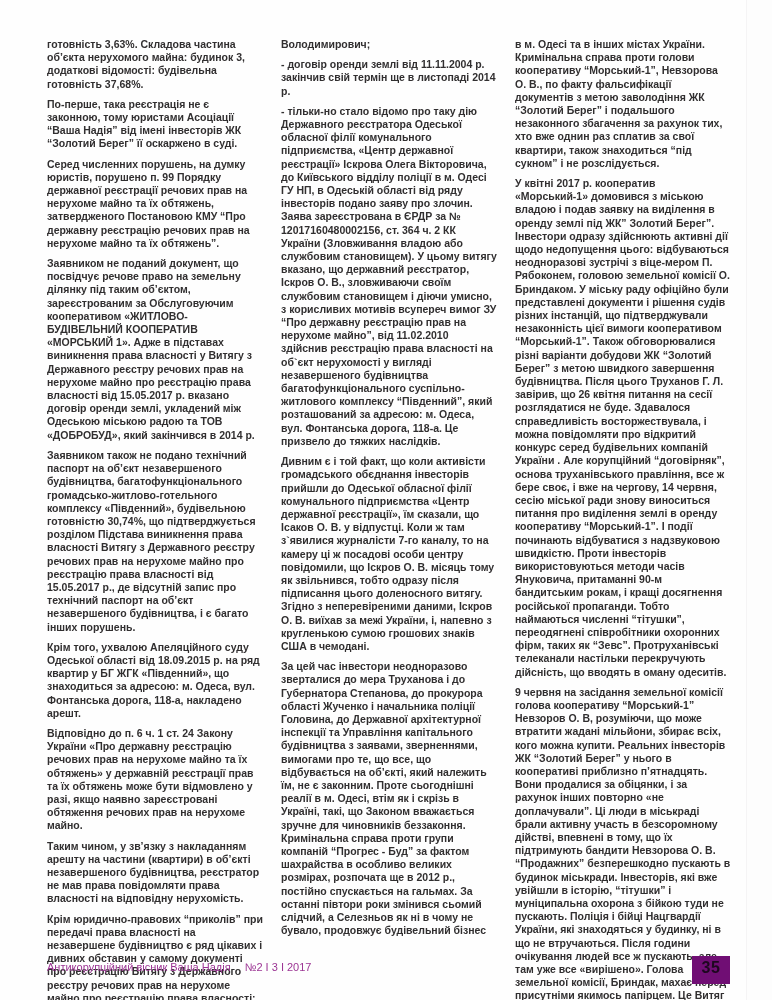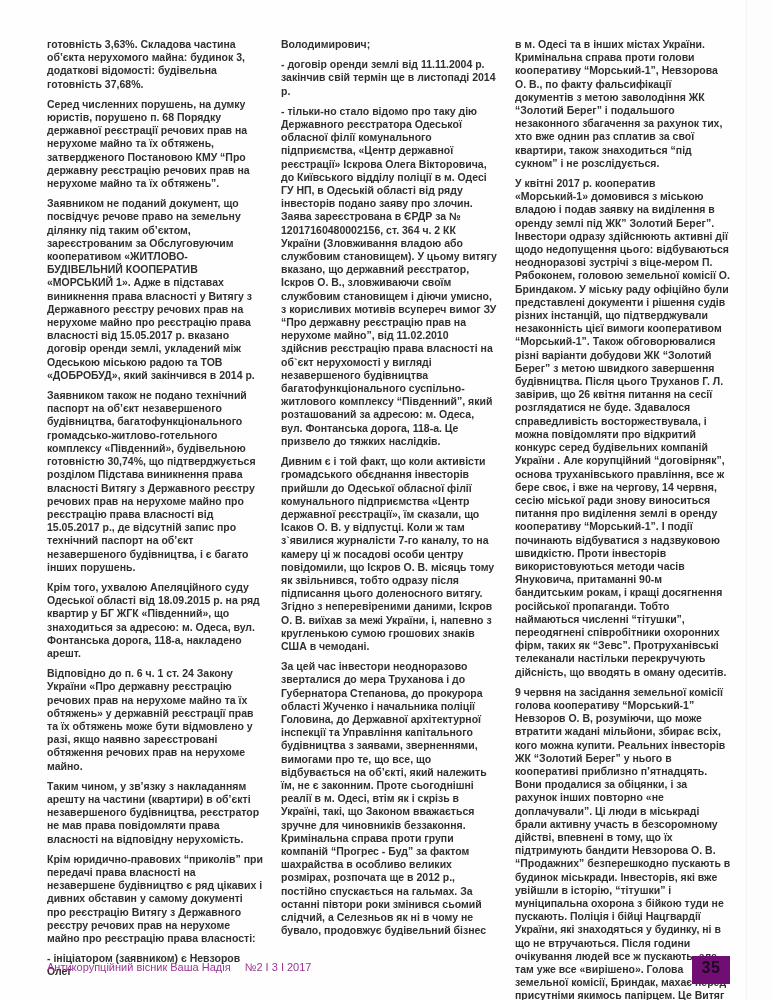--- a/index.html
+++ b/index.html
@@ -74,21 +74,22 @@
 </head>
 <body>
 
 <div class="page">
 
   <div class="edge-shade"></div>
 
   <main class="columns">
     <section class="col" style="color: rgb(49, 47, 48);">
         <p>готовність 3,63%. Складова частина об’єкта нерухомого майна: будинок 3, додаткові відомості: будівельна готовність 37,68%.</p>
-        <p>Серед численних порушень, на думку юристів, порушено п. 68 Порядку державної реєстрації речових прав на нерухоме майно та їх обтяжень, затвердженого Постановою КМУ “Про державну реєстрацію речових прав на нерухоме майно та їх обтяжень”.</p>
+        <p>По-перше, така реєстрація не є законною, тому юристами Асоціації “Ваша Надія” від імені інвесторів ЖК “Золотий Берег” її оскаржено в суді.</p>
+        <p>Серед численних порушень, на думку юристів, порушено п. 99 Порядку державної реєстрації речових прав на нерухоме майно та їх обтяжень, затвердженого Постановою КМУ “Про державну реєстрацію речових прав на нерухоме майно та їх обтяжень”.</p>
         <p>Заявником не поданий документ, що посвідчує речове право на земельну ділянку під таким об’єктом, зареєстрованим за Обслуговуючим кооперативом «ЖИТЛОВО-БУДІВЕЛЬНИЙ КООПЕРАТИВ «МОРСЬКИЙ 1». Адже в підставах виникнення права власності у Витягу з Державного реєстру речових прав на нерухоме майно про реєстрацію права власності від 15.05.2017 р. вказано договір оренди землі, укладений між Одеською міською радою та ТОВ «ДОБРОБУД», який закінчився в 2014 р.</p>
         <p>Заявником також не подано технічний паспорт на об’єкт незавершеного будівництва, багатофункціонального громадсько-житлово-готельного комплексу «Південний», будівельною готовністю 30,74%, що підтверджується розділом Підстава виникнення права власності Витягу з Державного реєстру речових прав на нерухоме майно про реєстрацію права власності від 15.05.2017 р., де відсутній запис про технічний паспорт на об’єкт незавершеного будівництва, і є багато інших порушень.</p>
         <p>Крім того, ухвалою Апеляційного суду Одеської області від 18.09.2015 р. на ряд квартир у БГ ЖГК «Південний», що знаходиться за адресою: м. Одеса, вул. Фонтанська дорога, 118-а, накладено арешт.</p>
         <p>Відповідно до п. 6 ч. 1 ст. 24 Закону України «Про державну реєстрацію речових прав на нерухоме майно та їх обтяжень» у державній реєстрації прав та їх обтяжень може бути відмовлено у разі, якщо наявно зареєстровані обтяження речових прав на нерухоме майно.</p>
         <p>Таким чином, у зв’язку з накладанням арешту на частини (квартири) в об’єкті незавершеного будівництва, реєстратор не мав права повідомляти права власності на відповідну нерухомість.</p>
         <p>Крім юридично-правових “приколів” при передачі права власності на незавершене будівництво є ряд цікавих і дивних обставин у самому документі про реєстрацію Витягу з Державного реєстру речових прав на нерухоме майно про реєстрацію права власності:</p>
         <p>- ініціатором (заявником) є Невзоров Олег</p>
       </section>
     <section class="col" style="color: rgb(49, 47, 48);">
         <p>Володимирович;</p>

